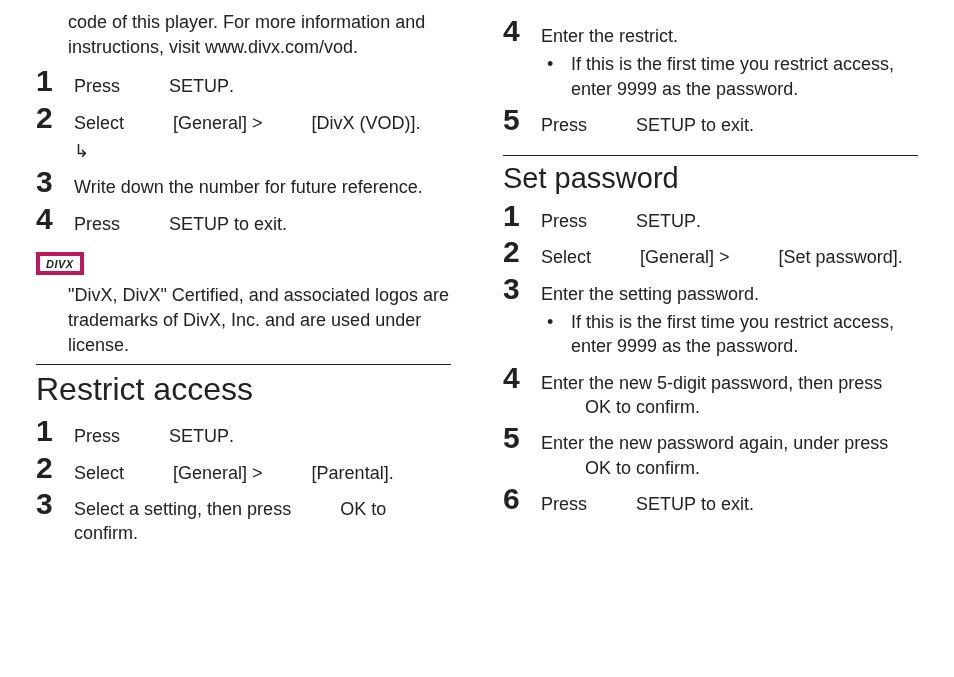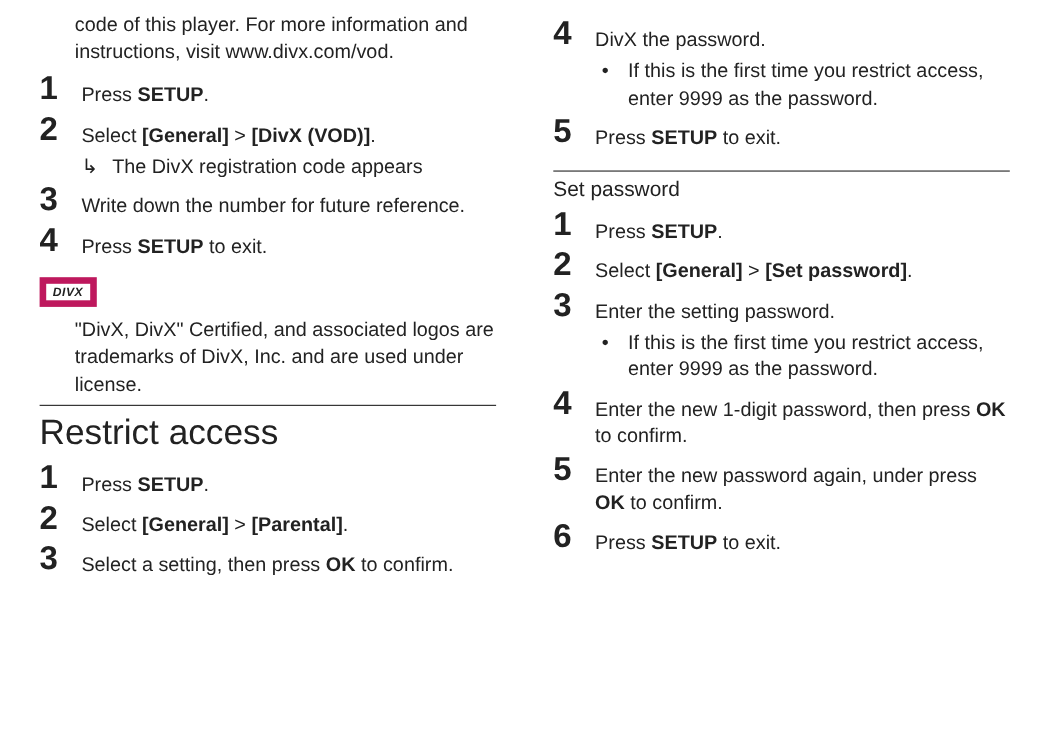--- a/index.html
+++ b/index.html
@@ -54,43 +54,43 @@
   }
   .sub-bullet {
     display: flex;
     margin-top: 4px;
   }
   .sub-bullet .dot {
     flex: 0 0 30px;
     text-align: left;
     padding-left: 6px;
   }
-  .strong { font-weight: 700; }
+  .strong { font-weight: 400; margin-left: 44px; }
   .divx-logo {
-    border: 6px solid #be185d;
+    border: 4px solid #be185d;
     display: inline-block;
     padding: 2px 6px 1px 6px;
     font-size: 11px;
     font-weight: 700;
     letter-spacing: 0.5px;
     font-style: italic;
     margin: 12px 0 8px 0;
     font-family: Arial, sans-serif;
   }
   .rule-top {
     border-top: 1px solid #222;
     padding-top: 6px;
   }
   .h1 {
     font-size: 32px;
     font-weight: 300;
     margin-bottom: 8px;
   }
   .h2 {
-    font-size: 19px;
+    font-size: 29px;
     font-weight: 300;
     margin-bottom: 4px;
   }
 </style>
 </head>
 <body>
 
 <div class="col">
 
   <p class="para">code of this player. For more information and instructions, visit www.divx.com/vod.</p>
@@ -101,21 +101,20 @@
       <div class="ol-body">
         <span>Press </span><span class="strong">SETUP</span><span>.</span>
       </div>
     </div>
     <div class="ol-item">
       <div class="ol-num">2</div>
       <div class="ol-body">
         <span>Select </span><span class="strong">[General]</span><span> &gt; </span><span class="strong">[DivX (VOD)]</span><span>.</span>
         <div class="sub-arrow">
           <span class="arrow">↳</span>
-          <span>The DivX registration code appears</span>
         </div>
       </div>
     </div>
     <div class="ol-item">
       <div class="ol-num">3</div>
       <div class="ol-body">
         <span>Write down the number for future reference.</span>
       </div>
     </div>
     <div class="ol-item">
@@ -156,21 +155,21 @@
   </div>
 
 </div>
 
 <div class="col">
 
   <div class="ol">
     <div class="ol-item">
       <div class="ol-num">4</div>
       <div class="ol-body">
-        <span>DivX the password.</span>
+        <span>Enter the restrict.</span>
         <div class="sub-bullet">
           <span class="dot">•</span>
           <span>If this is the first time you restrict access, enter 9999 as the password.</span>
         </div>
       </div>
     </div>
     <div class="ol-item">
       <div class="ol-num">5</div>
       <div class="ol-body">
         <span>Press </span><span class="strong">SETUP</span><span> to exit.</span>
@@ -201,21 +200,21 @@
         <span>Enter the setting password.</span>
         <div class="sub-bullet">
           <span class="dot">•</span>
           <span>If this is the first time you restrict access, enter 9999 as the password.</span>
         </div>
       </div>
     </div>
     <div class="ol-item">
       <div class="ol-num">4</div>
       <div class="ol-body">
-        <span>Enter the new 1-digit password, then press </span><span class="strong">OK</span><span> to confirm.</span>
+        <span>Enter the new 5-digit password, then press </span><span class="strong">OK</span><span> to confirm.</span>
       </div>
     </div>
     <div class="ol-item">
       <div class="ol-num">5</div>
       <div class="ol-body">
         <span>Enter the new password again, under press </span><span class="strong">OK</span><span> to confirm.</span>
       </div>
     </div>
     <div class="ol-item">
       <div class="ol-num">6</div>

